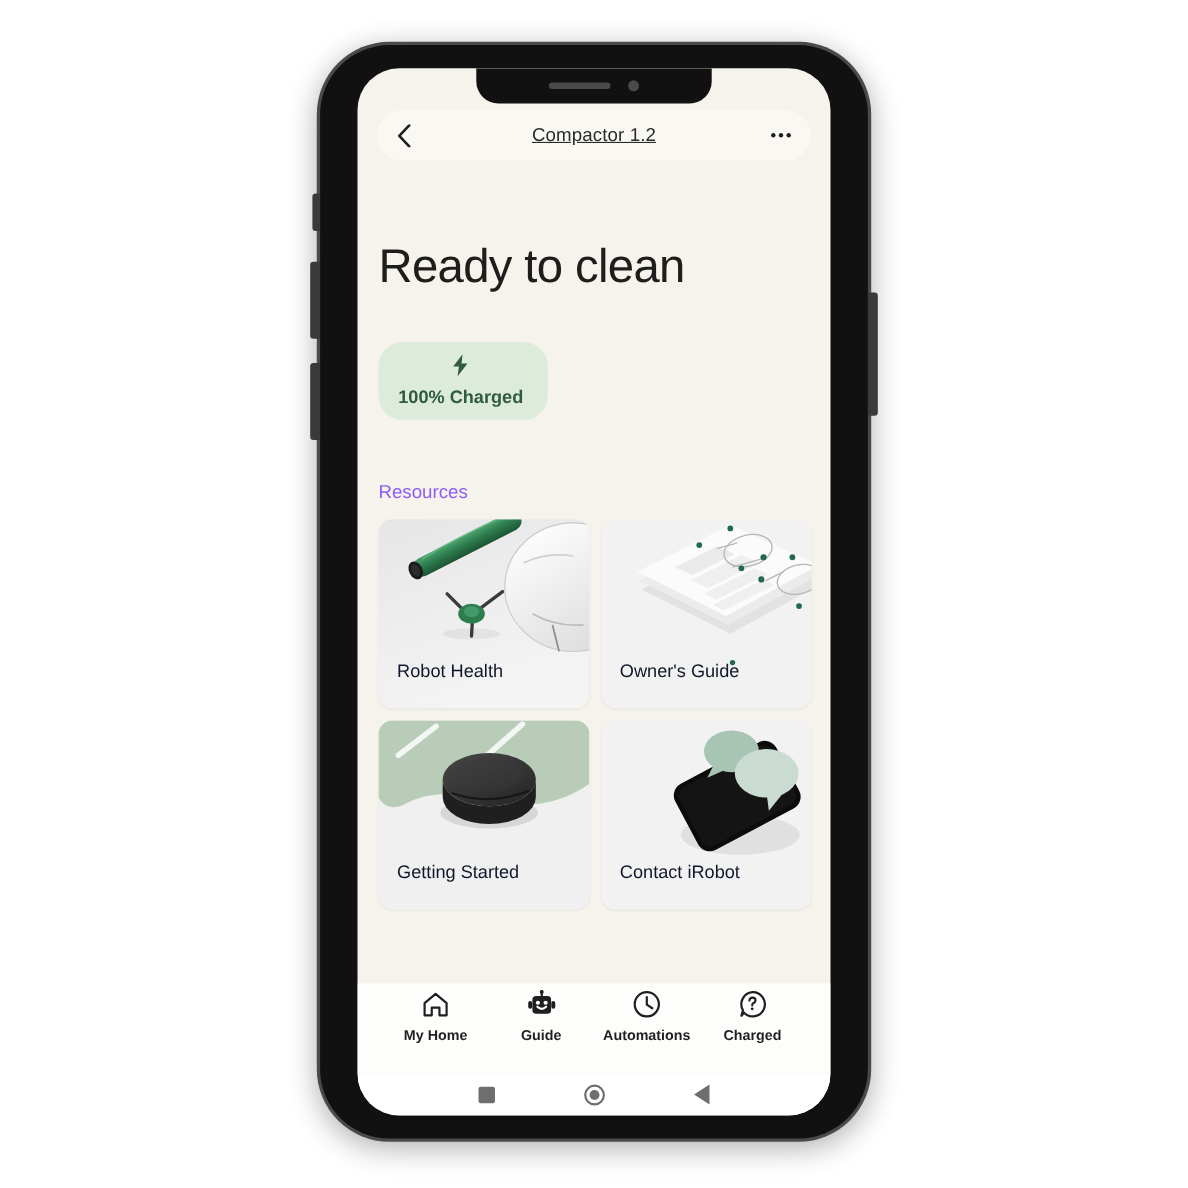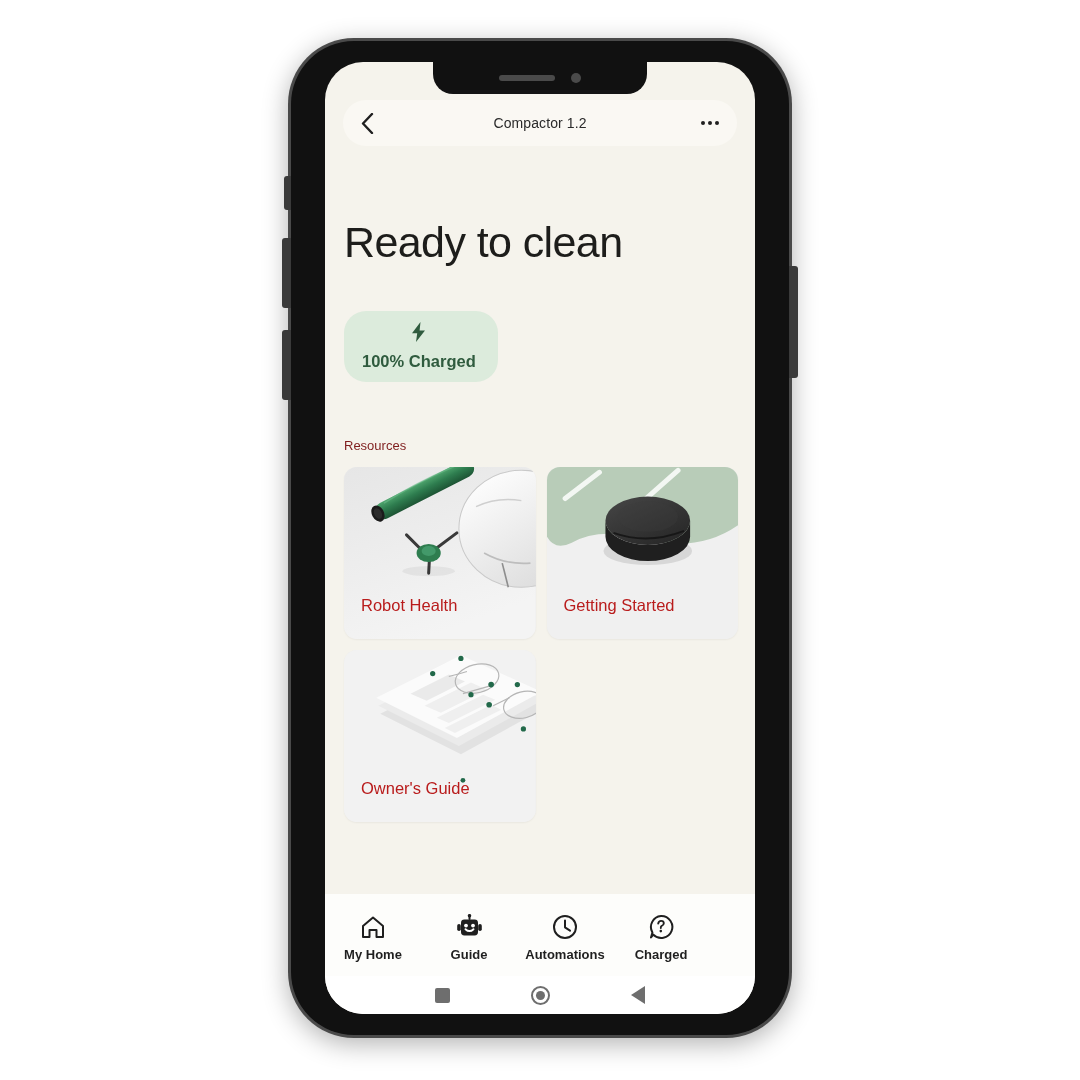--- a/index.html
+++ b/index.html
@@ -57,21 +57,21 @@
     position: absolute; left: 18px; top: 38px;
     width: 394px; height: 46px;
     background: #faf8f3;
     border-radius: 23px;
     display: flex; align-items: center;
     padding: 0 18px;
   }
   .hdr-back { width: 26px; display: flex; align-items: center; justify-content: flex-start; }
   .hdr-title {
     flex: 1; text-align: center;
-    font-size: 14px; color: #2a2a2a; letter-spacing: .1px;
+    font-size: 17px; color: #2a2a2a; letter-spacing: .1px; text-decoration: underline;
   }
   .hdr-more { width: 26px; display: flex; align-items: center; justify-content: flex-end; gap: 3px; }
   .dot3 { width: 4px; height: 4px; background: #1f1f1f; border-radius: 50%; }
 
   
   .content { position: absolute; left: 1px; top: 100px; width: 430px; padding: 0 18px; }
 
   .page-title {
     font-size: 43px; font-weight: 400; color: #1d1d1b;
     letter-spacing: -.6px; margin-top: 58px; line-height: 1.05;
@@ -82,49 +82,49 @@
     margin-top: 46px;
     background: #dcebdc;
     border-radius: 22px;
     padding: 11px 22px 11px 18px;
     flex-direction: column;
   }
   .battery-pill .label { font-size: 16.5px; font-weight: 700; color: #2f5b3e; }
 
   .section-title {
     margin-top: 56px;
-    font-size: 13px; color: #7f1d1d; font-weight: 400;
+    font-size: 17px; color: #8b5cf6; font-weight: 400;
   }
 
   .card-grid {
     margin-top: 14px;
     display: grid;
     grid-template-columns: 1fr 1fr;
     gap: 11px;
   }
   .card {
     position: relative;
     height: 172px;
     background: #eeeeee;
     border-radius: 13px;
     overflow: hidden;
     box-shadow: 0 1px 2px rgba(0,0,0,.05);
   }
   .card-art { position: absolute; inset: 0; overflow: hidden; }
   .card-label {
     position: absolute; left: 17px; bottom: 24px;
-    font-size: 16.5px; color: #b91c1c;
+    font-size: 16.5px; color: #0f172a;
   }
 
   
   .tabbar {
     position: absolute; left: 0; bottom: 38px; width: 430px; height: 82px;
     background: #fdfdfb;
-    display: flex; align-items: flex-start; justify-content: flex-start;
-    padding-top: 20px;
+    display: flex; align-items: flex-start; justify-content: center;
+    padding-top: 6px;
   }
   .tab { display: flex; flex-direction: column; align-items: center; gap: 7px; width: 96px; }
   .tab-label { font-size: 13px; color: #1f1f1f; font-weight: 600; }
   .tab-icon { height: 26px; display: flex; align-items: center; justify-content: center; }
 
   
   .navbar {
     position: absolute; left: 0; bottom: 0; width: 430px; height: 38px;
     background: #ffffff;
     display: flex; align-items: center; justify-content: space-around;
@@ -234,47 +234,20 @@
               </g>
               <ellipse cx="84" cy="104" rx="26" ry="5" fill="#000" opacity=".05"></ellipse>
             </svg>
           </div>
           <div class="card-label">Robot Health</div>
         </div>
 
         <div class="card">
           <div class="card-art">
             <svg width="100%" height="100%" viewBox="0 0 190 172" preserveAspectRatio="xMidYMid slice">
-              <defs>
-                <linearGradient id="puck" x1="0.1" y1="0" x2="0.9" y2="1">
-                  <stop offset="0" stop-color="#454545"></stop>
-                    <stop offset="1" stop-color="#262626"></stop>
-                </linearGradient>
-              </defs>
-              <rect width="190" height="172" fill="#f0f0f0"></rect>
-
-              <path d="M0 0 L190 0 L190 58 Q150 86 96 72 Q52 60 24 76 Q8 84 0 70 Z" fill="#b8ccb8"></path>
-
-              <path d="M18 32 L52 6" stroke="#f3f7f3" stroke-width="5" stroke-linecap="round"></path>
-              <path d="M96 34 L130 4" stroke="#f3f7f3" stroke-width="5" stroke-linecap="round"></path>
-
-              <ellipse cx="100" cy="84" rx="44" ry="14" fill="#000" opacity=".10"></ellipse>
-
-              <path d="M58 54 A42 24 0 0 0 142 54 L142 70 A42 24 0 0 1 58 70 Z" fill="#1f1f1f"></path>
-              <ellipse cx="100" cy="54" rx="42" ry="24" fill="url(#puck)"></ellipse>
-              <path d="M66 66 Q100 78 136 64" stroke="#121212" stroke-width="2" fill="none" opacity=".8"></path>
-              <ellipse cx="100" cy="50" rx="30" ry="15" fill="#3c3c3c" opacity=".35"></ellipse>
-            </svg>
-          </div>
-          <div class="card-label">Getting Started</div>
-        </div>
-
-        <div class="card">
-          <div class="card-art">
-            <svg width="100%" height="100%" viewBox="0 0 190 172" preserveAspectRatio="xMidYMid slice">
               <rect width="190" height="172" fill="#f2f2f2"></rect>
 
               <g>
                 <path d="M36 64 L120 22 L200 58 L116 104 Z" fill="#e2e2e2"></path>
                 <path d="M34 56 L118 14 L198 50 L114 96 Z" fill="#ebebeb"></path>
                 <path d="M32 48 L116 6 L196 42 L112 88 Z" fill="#fbfbfb"></path>
 
                 <path d="M66 44 L104 25 L120 32 L82 51 Z" fill="#eaeaea"></path>
                 <path d="M80 56 L126 33 L142 40 L96 63 Z" fill="#efefef"></path>
                 <path d="M92 68 L138 45 L150 50 L104 73 Z" fill="#efefef"></path>
@@ -297,20 +270,69 @@
                 <circle cx="172" cy="35" r="2.6"></circle>
                 <circle cx="144" cy="55" r="2.8"></circle>
                 <circle cx="178" cy="79" r="2.6"></circle>
                 <circle cx="118" cy="130" r="2.4"></circle>
               </g>
             </svg>
           </div>
           <div class="card-label">Owner's Guide</div>
         </div>
 
+        <div class="card">
+          <div class="card-art">
+            <svg width="100%" height="100%" viewBox="0 0 190 172" preserveAspectRatio="xMidYMid slice">
+              <defs>
+                <linearGradient id="puck" x1="0.1" y1="0" x2="0.9" y2="1">
+                  <stop offset="0" stop-color="#454545"></stop>
+                    <stop offset="1" stop-color="#262626"></stop>
+                </linearGradient>
+              </defs>
+              <rect width="190" height="172" fill="#f0f0f0"></rect>
+
+              <path d="M0 0 L190 0 L190 58 Q150 86 96 72 Q52 60 24 76 Q8 84 0 70 Z" fill="#b8ccb8"></path>
+
+              <path d="M18 32 L52 6" stroke="#f3f7f3" stroke-width="5" stroke-linecap="round"></path>
+              <path d="M96 34 L130 4" stroke="#f3f7f3" stroke-width="5" stroke-linecap="round"></path>
+
+              <ellipse cx="100" cy="84" rx="44" ry="14" fill="#000" opacity=".10"></ellipse>
+
+              <path d="M58 54 A42 24 0 0 0 142 54 L142 70 A42 24 0 0 1 58 70 Z" fill="#1f1f1f"></path>
+              <ellipse cx="100" cy="54" rx="42" ry="24" fill="url(#puck)"></ellipse>
+              <path d="M66 66 Q100 78 136 64" stroke="#121212" stroke-width="2" fill="none" opacity=".8"></path>
+              <ellipse cx="100" cy="50" rx="30" ry="15" fill="#3c3c3c" opacity=".35"></ellipse>
+            </svg>
+          </div>
+          <div class="card-label">Getting Started</div>
+        </div>
+
+        <div class="card">
+          <div class="card-art">
+            <svg width="190" height="172" viewBox="0 0 190 172" preserveAspectRatio="xMidYMid slice">
+              <rect width="190" height="172" fill="#f2f2f2"></rect>
+
+              <ellipse cx="126" cy="104" rx="54" ry="18" fill="#000" opacity=".07"></ellipse>
+
+              <g transform="rotate(-28 126 74)">
+                <rect x="74" y="34" width="104" height="68" rx="12" fill="#0b0b0b"></rect>
+                <rect x="78" y="38" width="96" height="60" rx="9" fill="#141414"></rect>
+              </g>
+
+              <g>
+                <ellipse cx="118" cy="28" rx="25" ry="19" fill="#a8c4b4"></ellipse>
+                <path d="M102 40 L96 52 L112 45 Z" fill="#a8c4b4"></path>
+                <ellipse cx="150" cy="48" rx="29" ry="22" fill="#cadbd2"></ellipse>
+                <path d="M150 67 L152 82 L165 66 Z" fill="#cadbd2"></path>
+              </g>
+            </svg>
+          </div>
+          <div class="card-label">Contact iRobot</div>
+        </div>
 
       </div>
     </div>
 
     <div class="tabbar">
 
       <div class="tab">
         <div class="tab-icon">
           <svg width="26" height="25" viewBox="0 0 26 25">
             <path d="M3 11 L13 2.5 L23 11 L23 22 L16.5 22 L16.5 15 L9.5 15 L9.5 22 L3 22 Z" fill="none" stroke="#1f1f1f" stroke-width="2" stroke-linejoin="round" stroke-linecap="round"></path>

